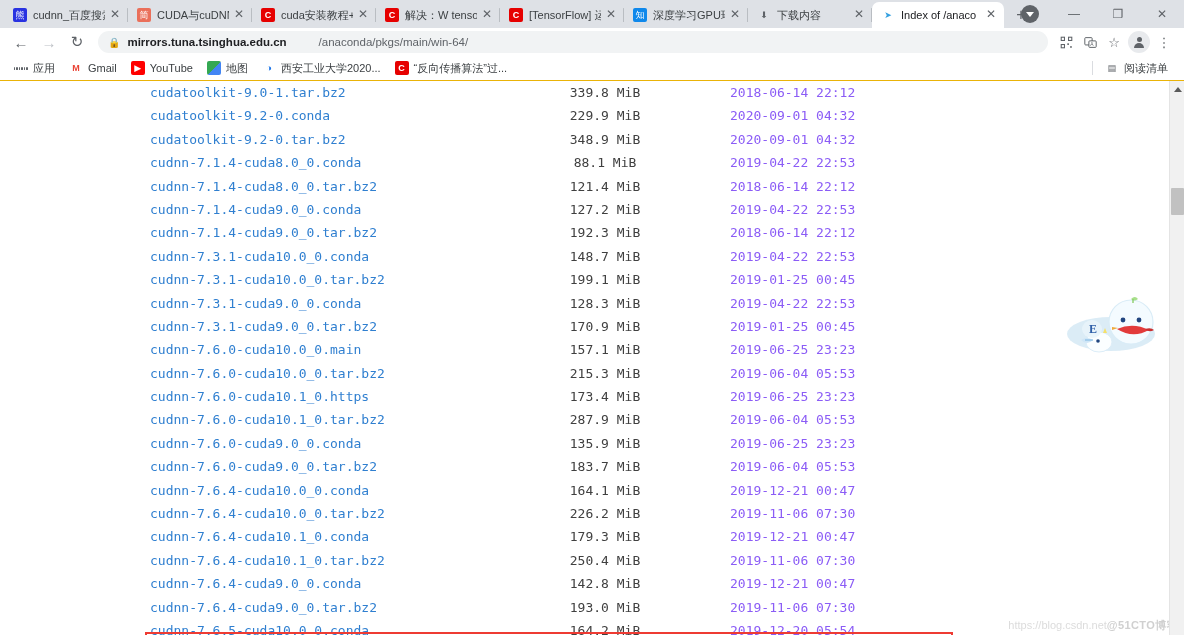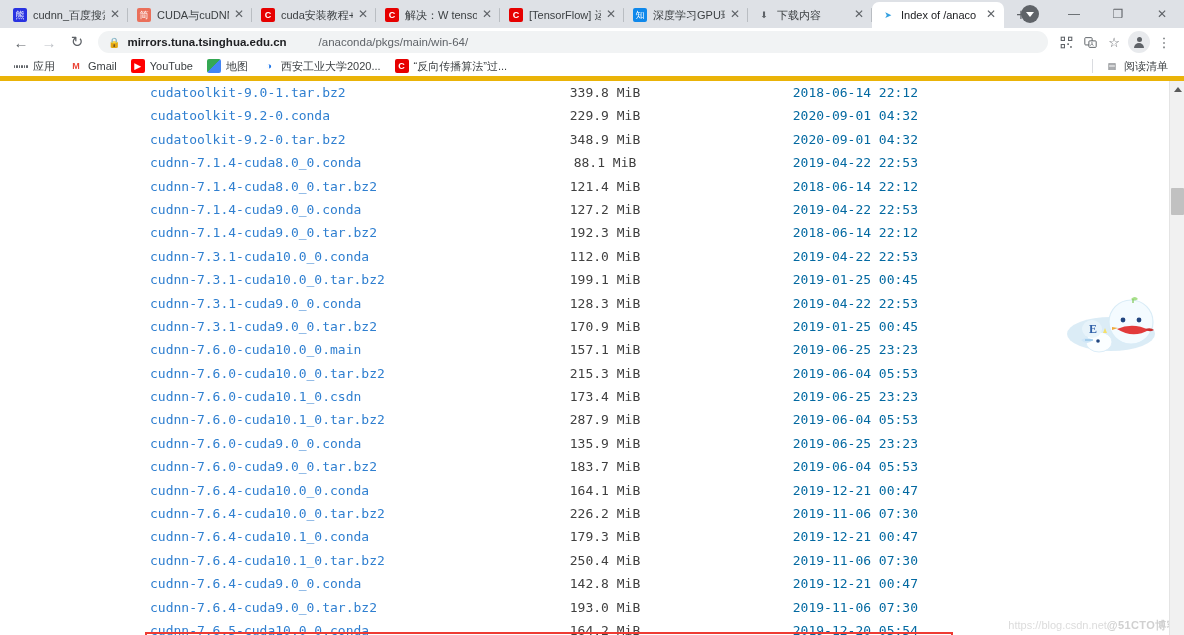--- a/index.html
+++ b/index.html
@@ -181,21 +181,21 @@
   }
   .avatar-btn .head::after {
     content:""; position:absolute; left:1px; top:7px;
     width:10px; height:5px; border-radius:5px 5px 0 0; background:#5f6368;
   }
 
   
   .bookmarks {
     height: 25px;
     background: #ffffff;
-    border-bottom: 5px solid #eab308;
+    border-bottom: 1px solid #eab308;
     display: flex;
     align-items: center;
     padding: 0 8px;
     font-size: 11px;
     color: #3c4043;
     position: relative;
   }
   .bm {
     display: flex;
     align-items: center;
@@ -267,24 +267,23 @@
   }
   .fsize {
     position: absolute;
     left: 380px;
     width: 150px;
     text-align: center;
     color: #404040;
   }
   .fdate {
     position: absolute;
-    left: 568px;
+    left: 580px;
     width: 200px;
-    text-align: right;
-    color: #0369a1;
+    color: #8b5cf6;
   }
 
   
   .redbox {
     position: absolute;
     left: 145px;
     top: 551px;
     width: 808px;
     height: 26px;
     border: 2px solid #ee3b33;
@@ -526,21 +525,21 @@
           <span class="fsize">127.2 MiB</span>
           <span class="fdate">2019-04-22 22:53</span>
         </div>
         <div class="frow">
           <a class="fname" href="#">cudnn-7.1.4-cuda9.0_0.tar.bz2</a>
           <span class="fsize">192.3 MiB</span>
           <span class="fdate">2018-06-14 22:12</span>
         </div>
         <div class="frow">
           <a class="fname" href="#">cudnn-7.3.1-cuda10.0_0.conda</a>
-          <span class="fsize">112.0 MiB</span>
+          <span class="fsize">148.7 MiB</span>
           <span class="fdate">2019-04-22 22:53</span>
         </div>
         <div class="frow">
           <a class="fname" href="#">cudnn-7.3.1-cuda10.0_0.tar.bz2</a>
           <span class="fsize">199.1 MiB</span>
           <span class="fdate">2019-01-25 00:45</span>
         </div>
         <div class="frow">
           <a class="fname" href="#">cudnn-7.3.1-cuda9.0_0.conda</a>
           <span class="fsize">128.3 MiB</span>
@@ -555,21 +554,21 @@
           <a class="fname" href="#">cudnn-7.6.0-cuda10.0_0.main</a>
           <span class="fsize">157.1 MiB</span>
           <span class="fdate">2019-06-25 23:23</span>
         </div>
         <div class="frow">
           <a class="fname" href="#">cudnn-7.6.0-cuda10.0_0.tar.bz2</a>
           <span class="fsize">215.3 MiB</span>
           <span class="fdate">2019-06-04 05:53</span>
         </div>
         <div class="frow">
-          <a class="fname" href="#">cudnn-7.6.0-cuda10.1_0.csdn</a>
+          <a class="fname" href="#">cudnn-7.6.0-cuda10.1_0.https</a>
           <span class="fsize">173.4 MiB</span>
           <span class="fdate">2019-06-25 23:23</span>
         </div>
         <div class="frow">
           <a class="fname" href="#">cudnn-7.6.0-cuda10.1_0.tar.bz2</a>
           <span class="fsize">287.9 MiB</span>
           <span class="fdate">2019-06-04 05:53</span>
         </div>
         <div class="frow">
           <a class="fname" href="#">cudnn-7.6.0-cuda9.0_0.conda</a>

